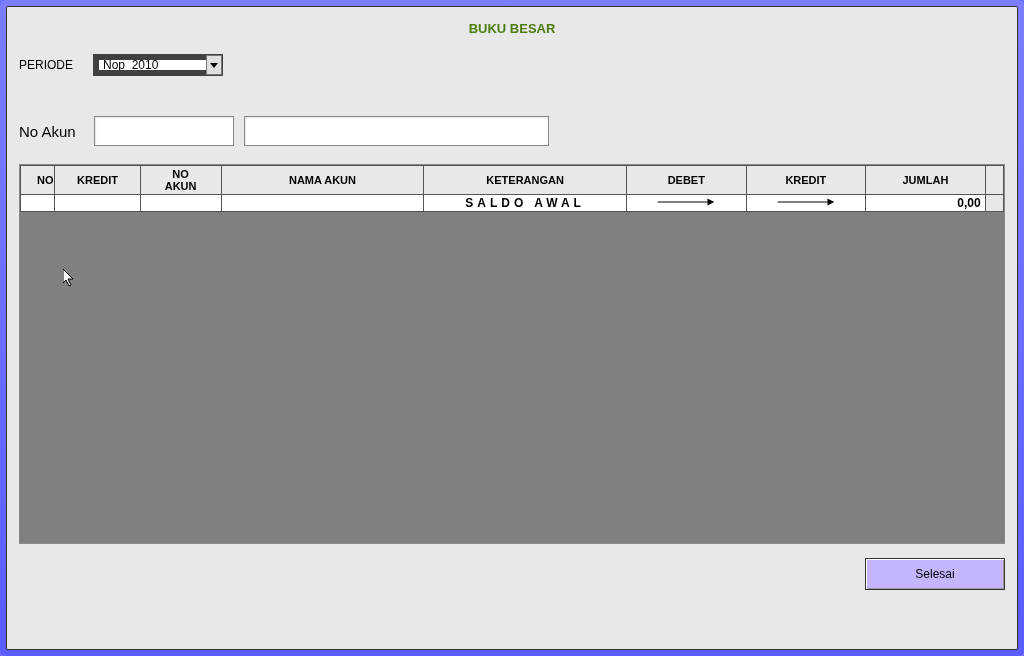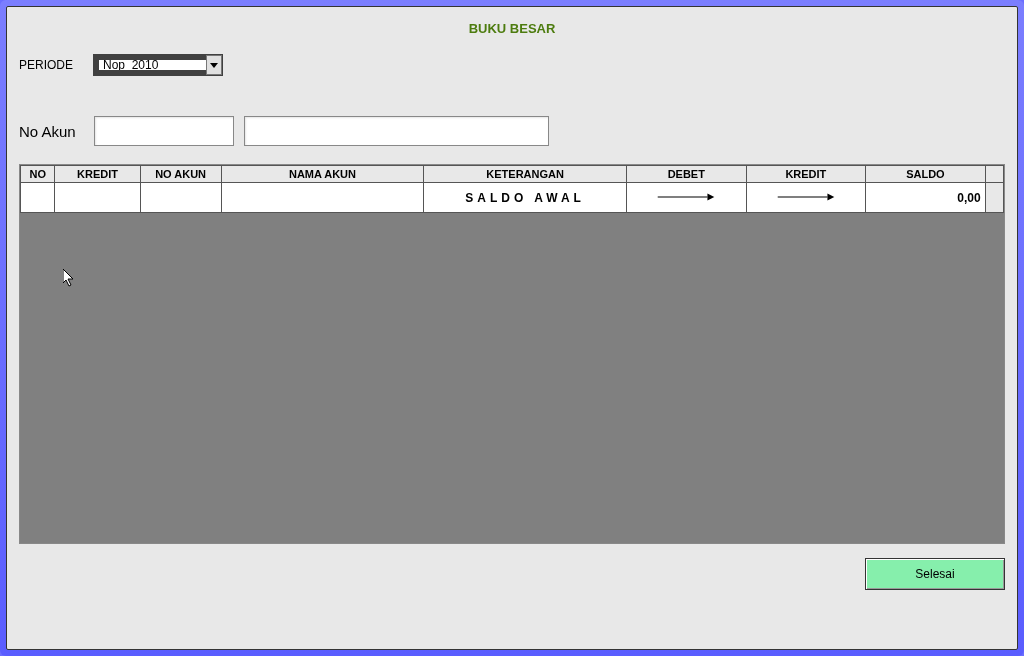--- a/index.html
+++ b/index.html
@@ -13,29 +13,29 @@
     .combo-wrap { position: relative; }
     .combo { width: 130px; height: 22px; border: 6px solid #404040; background: #fff; font-size: 12px; padding: 2px 4px; appearance: none; -webkit-appearance: none; }
     .combo-btn { position: absolute; right: 1px; top: 1px; width: 16px; height: 20px; background: #e0e0e0; border: 1px solid #777; display: flex; align-items: center; justify-content: center; pointer-events: none; }
     .combo-btn svg { width: 8px; height: 5px; }
     .akun-row { display: flex; align-items: center; gap: 10px; margin-bottom: 18px; }
     .akun-label { font-size: 15px; color: #000; margin-right: 8px; }
     .input-small { width: 140px; height: 30px; border: 1px solid #888; background: #fff; padding: 4px 6px; font-size: 14px; box-shadow: inset 1px 1px 2px rgba(0,0,0,0.1); }
     .input-large { width: 305px; height: 30px; border: 1px solid #888; background: #fff; padding: 4px 6px; font-size: 14px; box-shadow: inset 1px 1px 2px rgba(0,0,0,0.1); }
     .table-area { border: 1px solid #888; width: 100%; height: 380px; background: #808080; }
     table { width: 100%; border-collapse: collapse; table-layout: fixed; }
-    thead th { background: #e8e8e8; border: 1px solid #555; font-size: 11px; font-weight: bold; padding: 2px 4px; text-align: center; color: #000; }
-    tbody td { background: #fff; border: 1px solid #555; padding: 1px 4px; font-size: 12px; height: 30px; }
+    thead th { background: #e8e8e8; border: 1px solid #555; font-size: 11px; font-weight: bold; padding: 2px 16px; text-align: center; color: #000; }
+    tbody td { background: #fff; border: 1px solid #555; padding: 1px 4px; font-size: 12px; height: 17px; }
     .scrollspace { width: 18px; background: #e8e8e8; }
     .row-ket { text-align: center; letter-spacing: 4px; font-weight: bold; }
     .row-num { text-align: right; font-weight: bold; }
     .arrow-cell { text-align: center; }
     .arrow-cell svg { width: 60px; height: 10px; }
     .btn-row { display: flex; justify-content: flex-end; margin-top: 14px; }
-    .btn { width: 140px; height: 32px; background: #86efac; border: 1px solid #333; font-size: 12px; cursor: pointer; box-shadow: 1px 1px 0 #fff inset, -1px -1px 0 #999 inset; }
+    .btn { width: 140px; height: 32px; background: #c4b5fd; border: 1px solid #333; font-size: 12px; cursor: pointer; box-shadow: 1px 1px 0 #fff inset, -1px -1px 0 #999 inset; }
     .cursor-arrow { position: absolute; left: 56px; top: 262px; width: 14px; height: 20px; pointer-events: none; }
   </style>
 </head>
 <body>
 
 <div class="outer-frame">
   <div class="inner-frame">
 
     <div class="title">BUKU BESAR</div>
 
@@ -72,21 +72,21 @@
         </colgroup>
         <thead>
           <tr>
             <th>NO</th>
             <th>KREDIT</th>
             <th>NO AKUN</th>
             <th>NAMA AKUN</th>
             <th>KETERANGAN</th>
             <th>DEBET</th>
             <th>KREDIT</th>
-            <th>SALDO</th>
+            <th>JUMLAH</th>
             <th class="scrollspace"></th>
           </tr>
         </thead>
         <tbody>
           <tr>
             <td></td>
             <td></td>
             <td></td>
             <td></td>
             <td class="row-ket">SALDO AWAL</td>

